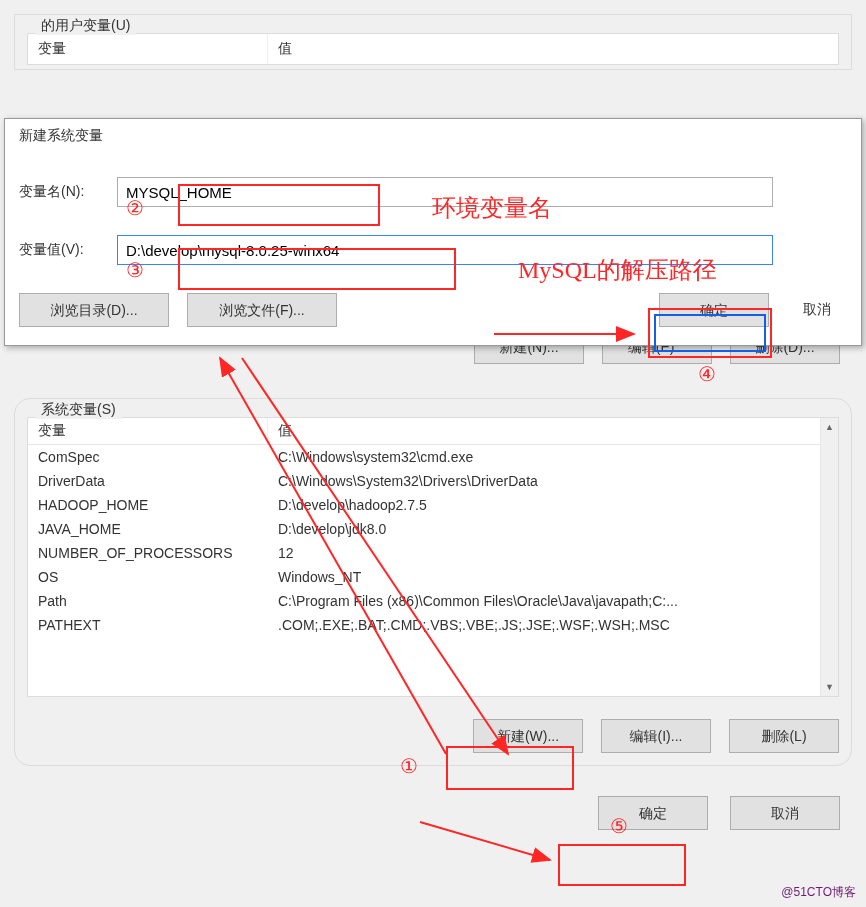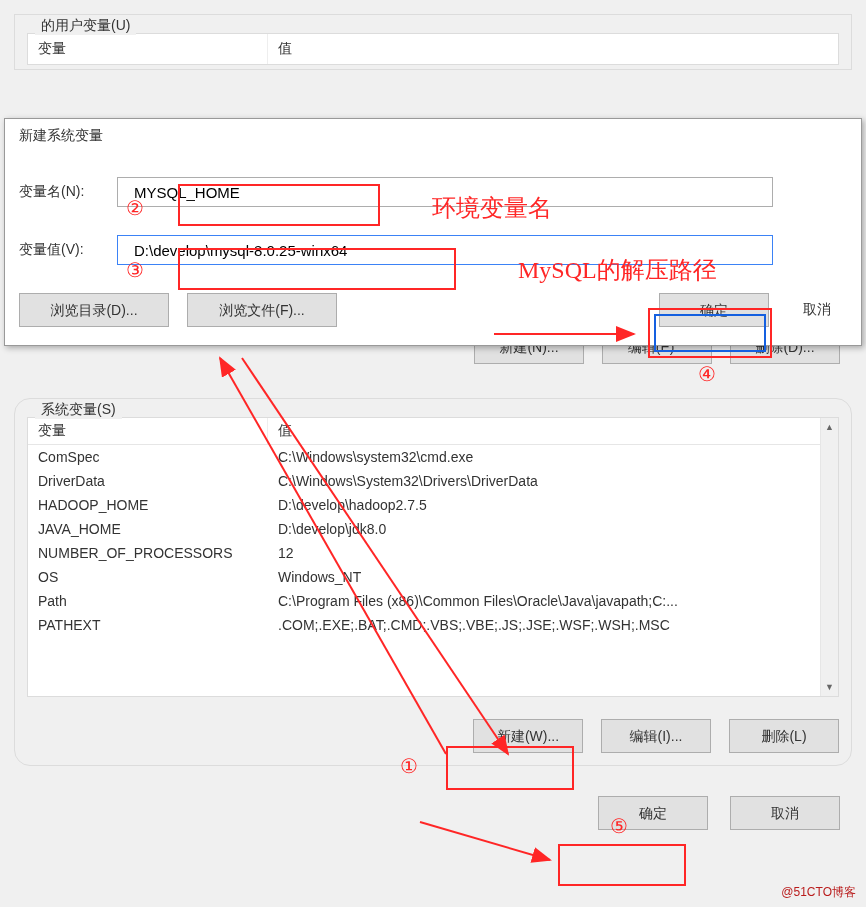--- a/index.html
+++ b/index.html
@@ -145,21 +145,21 @@
   }
   .form-label {
     width: 80px;
     font-size: 14px;
   }
   .form-input {
     flex: 1;
     max-width: 656px;
     height: 30px;
     border: 1px solid #adadad;
-    padding: 3px 16px;
+    padding: 3px 8px;
     font-size: 15px;
     font-family: inherit;
   }
   .form-input.selected {
     border: 1px solid #3b82f6;
   }
   .dialog-buttons {
     display: flex;
     gap: 18px;
     padding: 6px 14px;
@@ -184,21 +184,21 @@
     font-size: 20px;
     text-align: center;
     pointer-events: none;
     font-family: "SimSun", serif;
   }
   .watermark {
     position: absolute;
     right: 10px;
     bottom: 6px;
     font-size: 12px;
-    color: #b91c1c;
+    color: #701a75;
   }
   svg.arrow { position: absolute; pointer-events: none; }
 </style>
 </head>
 <body>
 
 <div class="groupbox" style="padding-bottom:4px;">
   <div class="group-label">的用户变量(U)</div>
   <div class="tbl-head">
     <div class="col1">变量</div>

